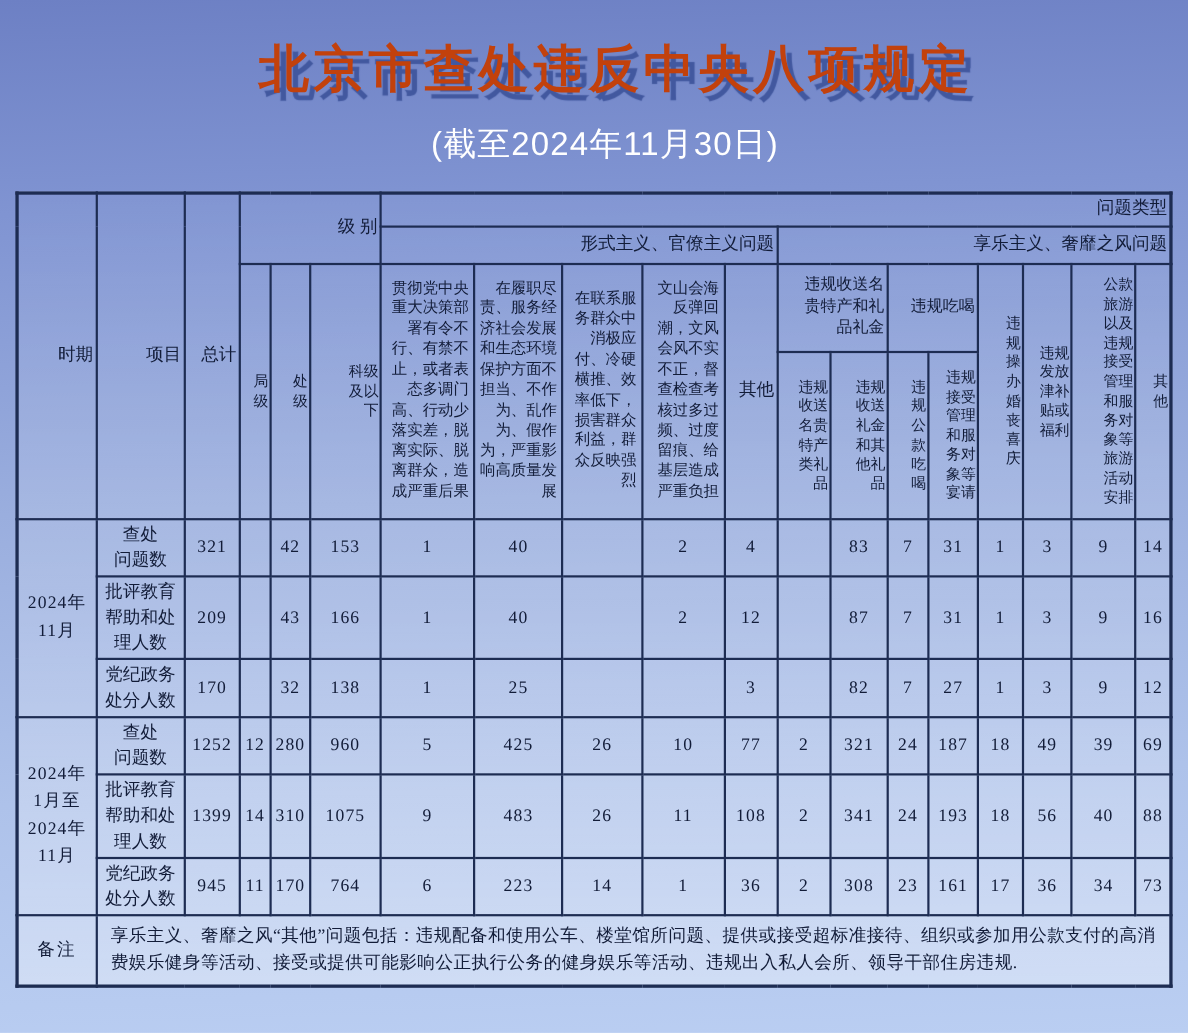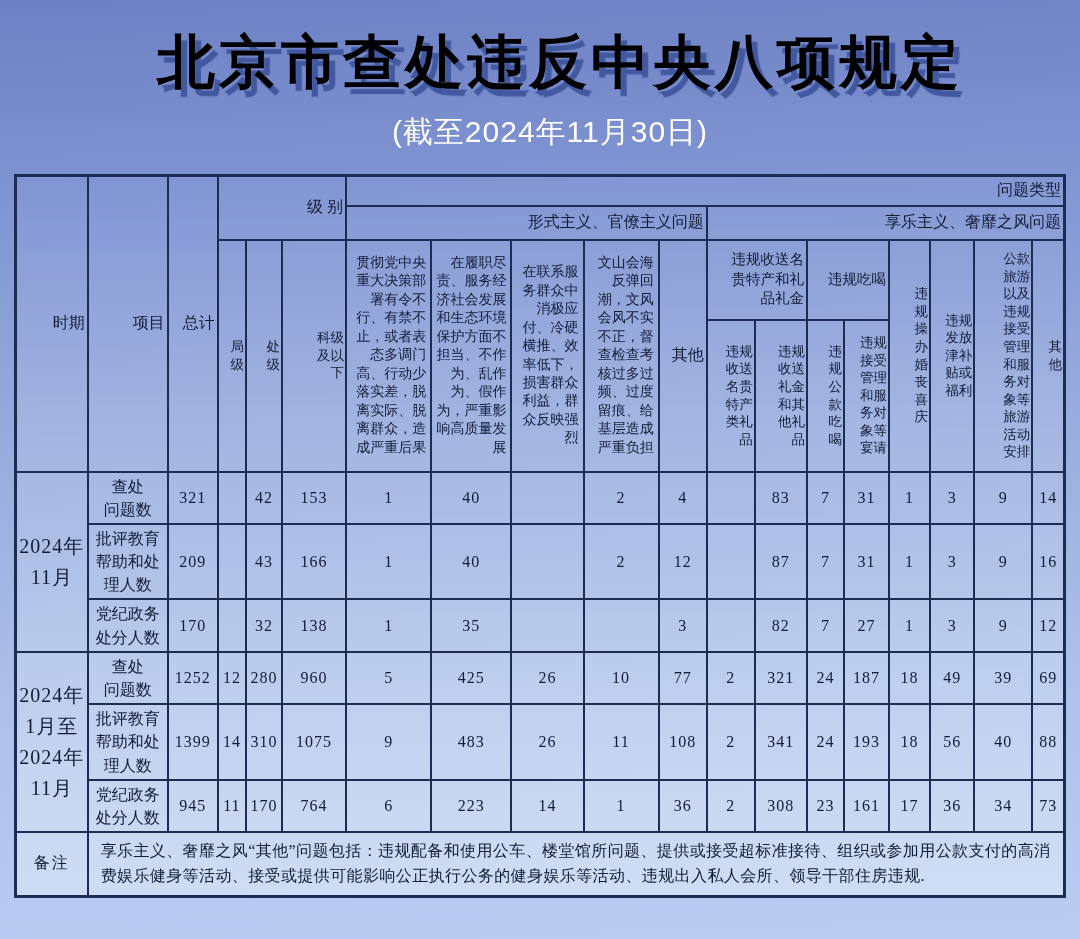--- a/index.html
+++ b/index.html
@@ -15,24 +15,24 @@
     font-family:"Liberation Serif","DejaVu Serif",serif;
     background:linear-gradient(178deg,var(--bg-top) 0%,#8094d2 20%,#9aaede 48%,#aec2ea 75%,var(--bg-bottom) 100%);
     overflow:hidden;
     color:var(--text);
   }
   .title{
     padding-top:26px;
     text-align:center;
     font-family:"Liberation Sans","DejaVu Sans",sans-serif;
     font-weight:900;
-    font-size:58px;
+    font-size:46px;
     line-height:72px;
     letter-spacing:4px;
-    color:#000000;
+    color:#c2410c;
     text-shadow:6px 7px 1px var(--title-shadow);
     margin-left:40px;
   }
   .subtitle{
     margin-top:16px;
     text-align:center;
     font-family:"Liberation Sans","DejaVu Sans",sans-serif;
     font-size:30px;
     line-height:36px;
     color:#ffffff;
@@ -53,21 +53,21 @@
     vertical-align:middle;
     color:var(--text);
     white-space:pre-line;
     padding:2px;
   }
   .stats th{font-weight:normal;font-size:16px;line-height:1.3;text-align:right;}
   .stats th.desc{font-size:14px;line-height:1.32;padding:3px 4px;}
   .stats th.vdesc{font-size:13.5px;line-height:1.3;padding:3px 1px;}
   .stats th.group{font-size:14.5px;line-height:1.35;}
   .stats td.num{font-size:16px;letter-spacing:1px;}
-  .stats td.period{font-size:20px;line-height:1.55;letter-spacing:1px;}
+  .stats td.period{font-size:16px;line-height:1.55;letter-spacing:1px;}
   .stats td.item{font-size:16px;line-height:1.45;}
   .stats td.note-label{font-size:16px;letter-spacing:2px;}
   .stats td.note-text{
     text-align:left;
     font-size:16px;
     line-height:1.55;
     padding:6px 12px;
     letter-spacing:0.4px;
     white-space:normal;
   }
@@ -245,21 +245,21 @@
         <td class="num">16</td>
       </tr>
       <tr>
         <td class="item">党纪政务
 处分人数</td>
         <td class="num">170</td>
         <td class="num"></td>
         <td class="num">32</td>
         <td class="num">138</td>
         <td class="num">1</td>
-        <td class="num">35</td>
+        <td class="num">25</td>
         <td class="num"></td>
         <td class="num"></td>
         <td class="num">3</td>
         <td class="num"></td>
         <td class="num">82</td>
         <td class="num">7</td>
         <td class="num">27</td>
         <td class="num">1</td>
         <td class="num">3</td>
         <td class="num">9</td>

